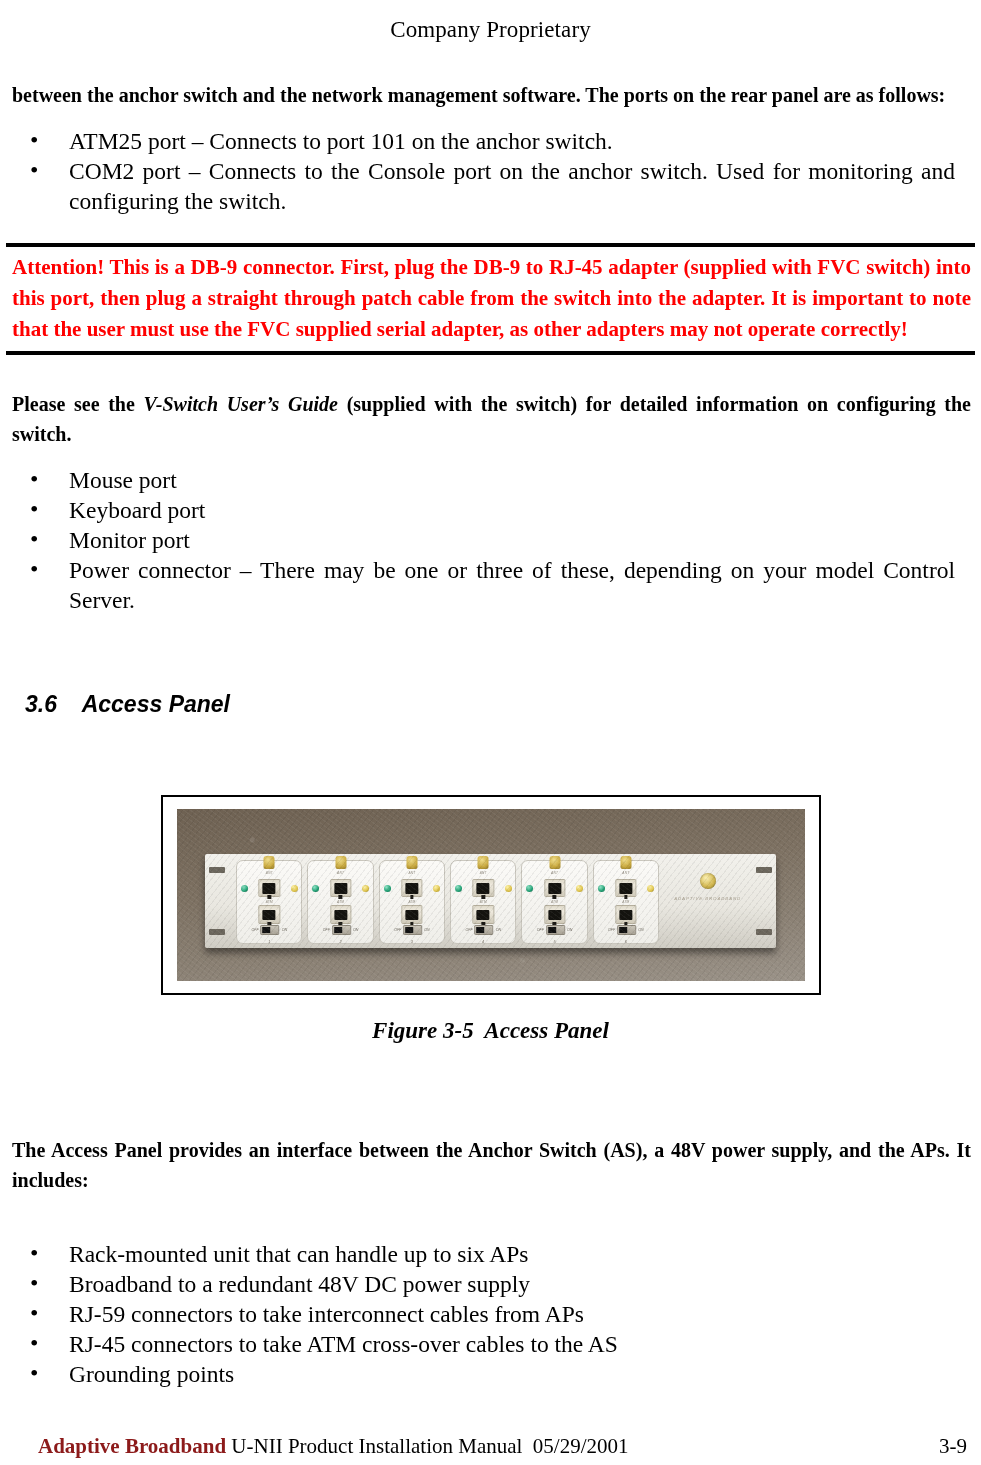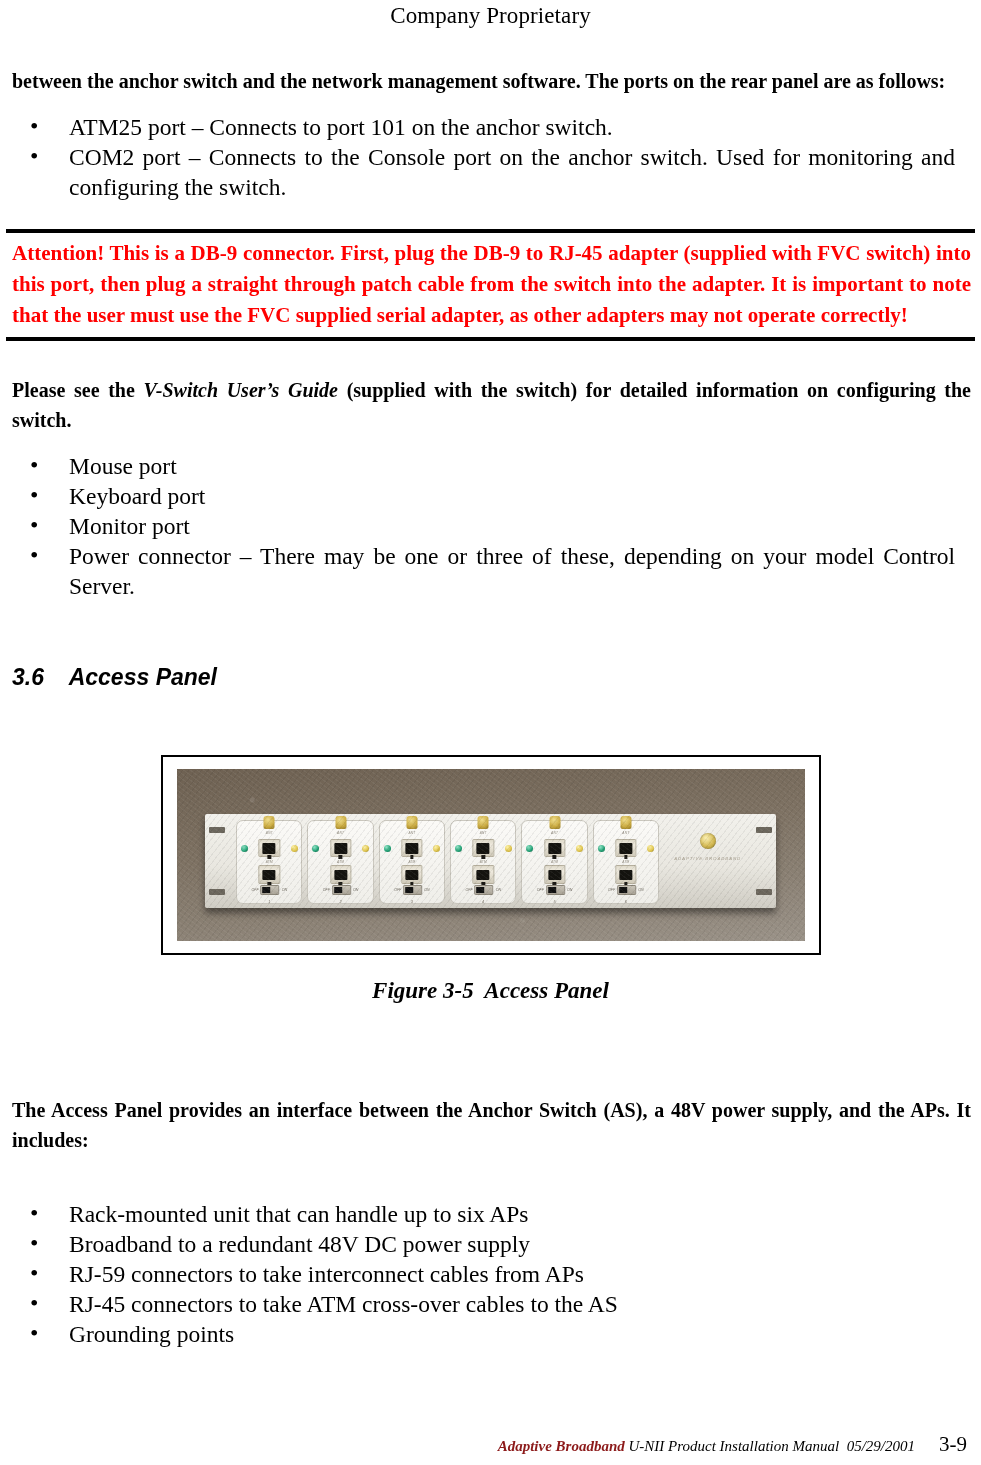--- a/index.html
+++ b/index.html
@@ -21,21 +21,21 @@
     height: 1465px;
     box-sizing: border-box;
     padding: 0 6px;
   }
 
   
   .page-header {
     text-align: center;
     font-size: 23px;
     line-height: 28px;
-    padding-top: 2px;
+    padding-top: 16px;
     letter-spacing: 0.1px;
   }
 
   
   .para {
     font-size: 20px;
     line-height: 30px;
     text-align: justify;
     text-justify: inter-word;
     margin: 0;
@@ -86,21 +86,21 @@
     text-justify: inter-word;
     padding: 5px 4px 6px 6px;
   }
 
   
   .section-heading {
     font-family: "Liberation Sans", "DejaVu Sans", sans-serif;
     font-weight: bold;
     font-style: italic;
     font-size: 23px;
-    margin: 0;
+    margin: 13px;
     padding-left: 6px;
     white-space: pre;
   }
 
   
   .figure-wrap {
     margin: 12px auto;
     width: 660px;
     font-style: italic;
   }
@@ -327,26 +327,25 @@
     left: 0;
     right: 0;
     bottom: 6px;
     padding: 0 14px 0 12px;
     box-sizing: border-box;
     display: flex;
     align-items: baseline;
   }
   .footer-center {
     flex: 1;
-    text-align: right;
-    font-size: 15px;
+    text-align: left;
+    font-size: 21px;
     line-height: 26px;
     white-space: pre;
     padding-left: 26px;
-    font-style: italic;
   }
   .footer-brand {
     font-weight: bold;
     color: #8c1a1a;
   }
   .footer-page {
     font-size: 21px;
     line-height: 26px;
     min-width: 52px;
     text-align: right;

